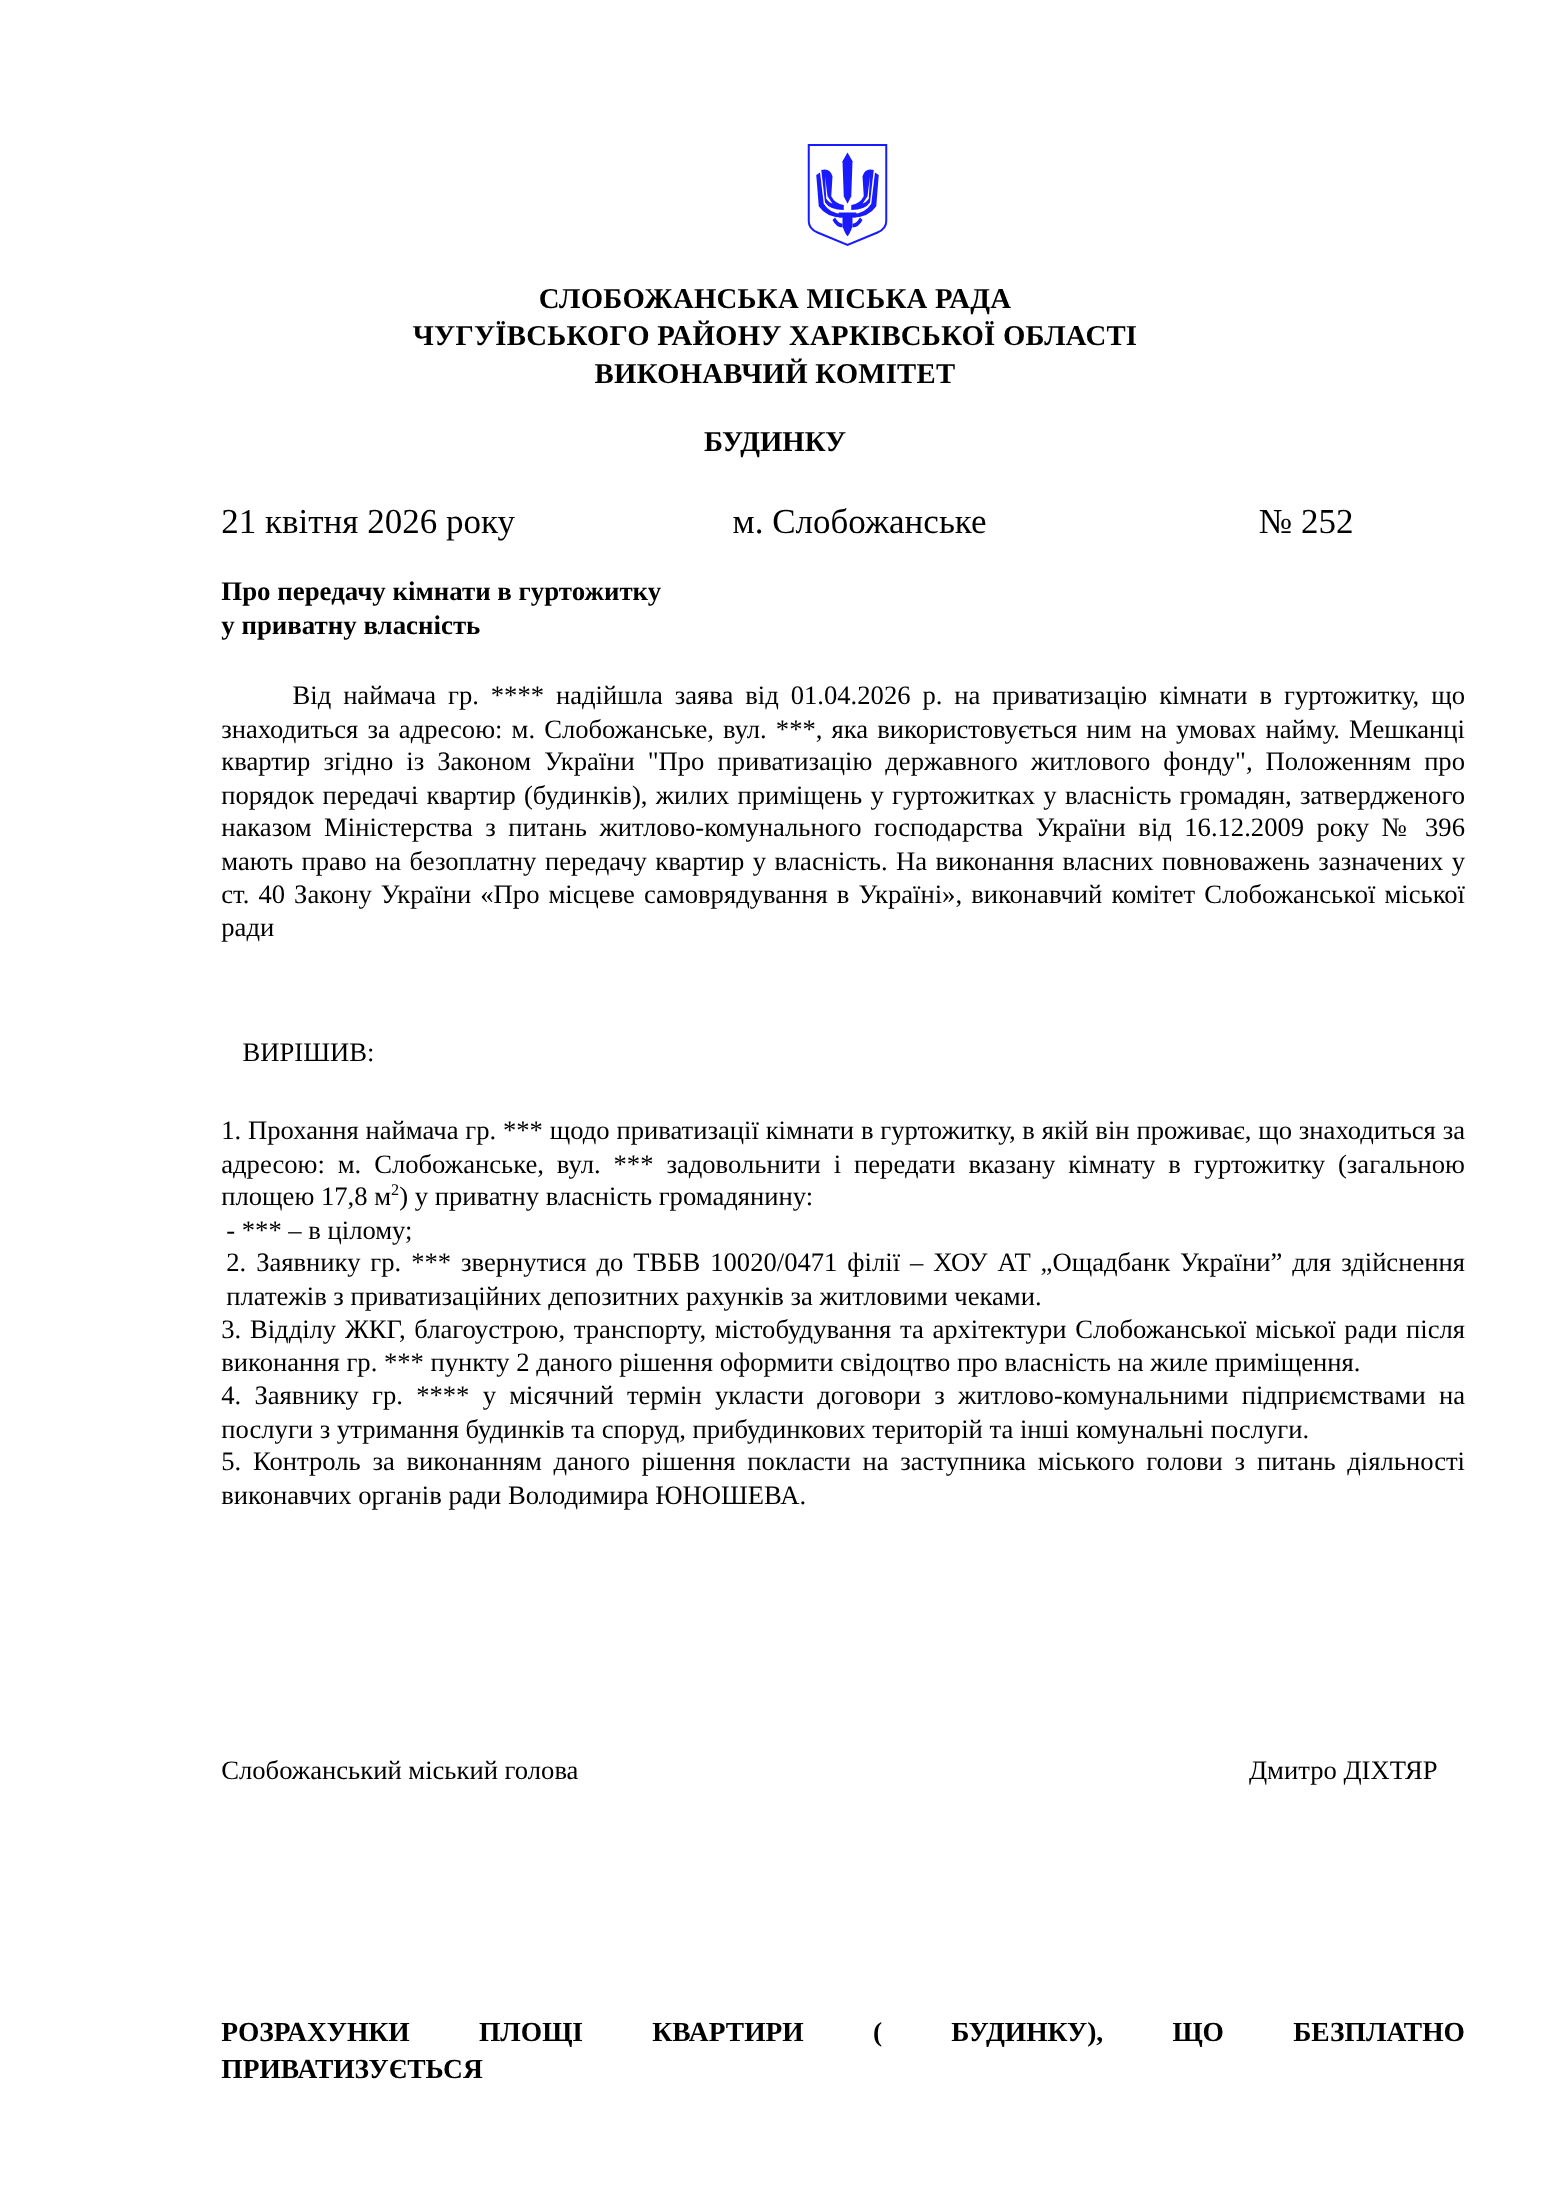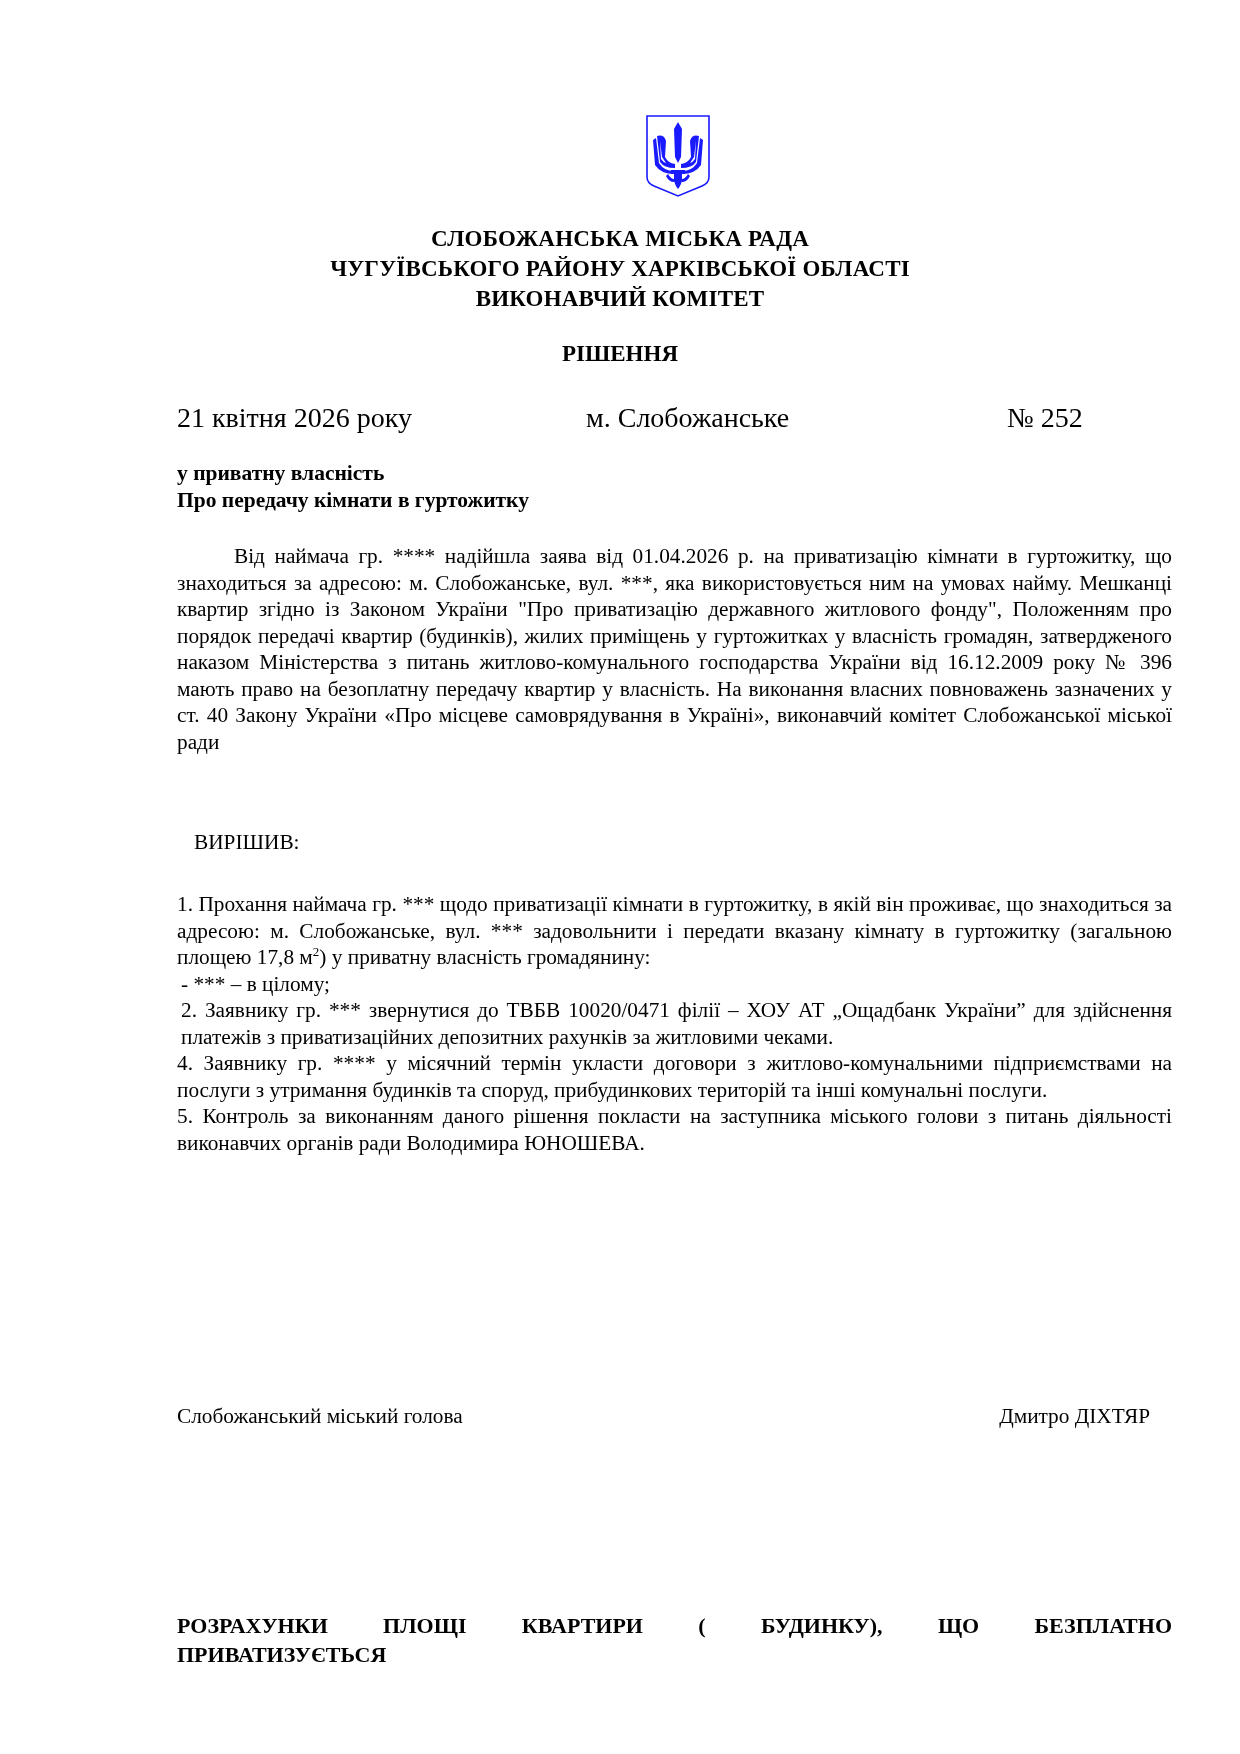--- a/index.html
+++ b/index.html
@@ -61,39 +61,40 @@
         <path d="M24 61 Q27 66 30 66 L30 69 Q25 69 22 63 Z"></path>
         <path d="M44 61 Q41 66 38 66 L38 69 Q43 69 46 63 Z"></path>
       </g>
     </svg>
   </div>
 
   <div class="header l1">СЛОБОЖАНСЬКА МІСЬКА  РАДА</div>
   <div class="header l2">ЧУГУЇВСЬКОГО РАЙОНУ ХАРКІВСЬКОЇ  ОБЛАСТІ</div>
   <div class="header l3">ВИКОНАВЧИЙ КОМІТЕТ</div>
 
-  <div class="doc-type">РІШЕННЯ</div>
+  <div class="doc-type">БУДИНКУ</div>
 
   <div class="meta date">21 квітня 2026 року</div>
   <div class="meta place">м. Слобожанське</div>
   <div class="meta num">№ 252</div>
 
   <div class="subject">
+    <div>Про передачу кімнати в гуртожитку</div>
     <div>у приватну власність</div>
-    <div>Про передачу кімнати в гуртожитку</div>
   </div>
 
   <div class="body-text preamble">Від наймача гр. **** надійшла заява від 01.04.2026 р. на приватизацію кімнати в гуртожитку, що знаходиться за адресою: м. Слобожанське, вул. ***, яка  використовується ним на умовах найму. Мешканці квартир згідно із Законом України "Про приватизацію державного житлового фонду", Положенням про порядок передачі квартир (будинків), жилих приміщень у гуртожитках у власність громадян, затвердженого наказом Міністерства з питань житлово-комунального господарства України від 16.12.2009 року № 396 мають право на безоплатну передачу квартир у власність.  На виконання власних повноважень зазначених у ст. 40 Закону України «Про місцеве самоврядування в Україні», виконавчий комітет Слобожанської міської ради</div>
 
   <div class="resolved">ВИРІШИВ:</div>
 
   <div class="body-text items">
     <p><span>1. Прохання наймача гр. *** щодо приватизації кімнати в гуртожитку, в якій він проживає, що знаходиться за адресою: м. Слобожанське, вул. *** задовольнити і передати вказану кімнату в гуртожитку (загальною площею 17,8 м</span><sup>2</sup><span>) у приватну власність громадянину:</span></p>
     <p class="bullet">-  *** – в цілому;</p>
     <p class="item2">2. Заявнику гр. *** звернутися до ТВБВ 10020/0471 філії – ХОУ АТ „Ощадбанк України” для здійснення платежів з приватизаційних депозитних рахунків за житловими чеками.</p>
+    <p>3. Відділу ЖКГ, благоустрою, транспорту, містобудування та архітектури Слобожанської міської ради після виконання гр. *** пункту 2  даного рішення оформити свідоцтво про власність на жиле приміщення.</p>
     <p>4. Заявнику гр. ****  у місячний термін укласти договори з житлово-комунальними підприємствами на послуги з утримання будинків та споруд, прибудинкових територій та інші комунальні послуги.</p>
     <p>5. Контроль за виконанням даного рішення покласти на заступника міського голови з питань діяльності  виконавчих органів ради Володимира ЮНОШЕВА.</p>
   </div>
 
   <div class="sign role">Слобожанський міський голова</div>
   <div class="sign name">Дмитро ДІХТЯР</div>
 
   <div class="calc">РОЗРАХУНКИ    ПЛОЩІ    КВАРТИРИ    (    БУДИНКУ),    ЩО    БЕЗПЛАТНО</div>
   <div class="calc2">ПРИВАТИЗУЄТЬСЯ</div>
 

